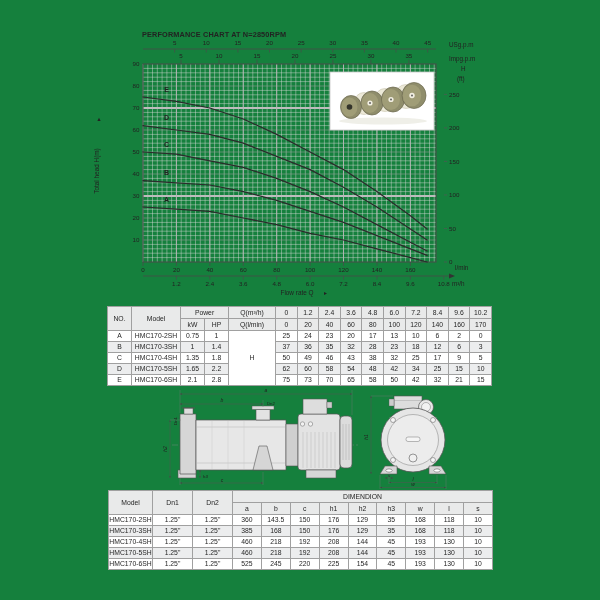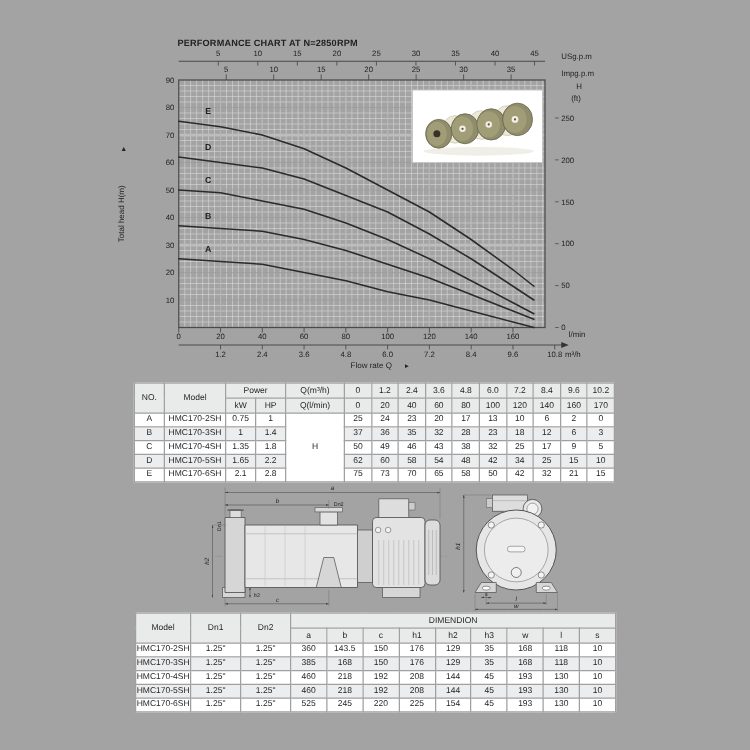--- a/index.html
+++ b/index.html
@@ -1,17 +1,17 @@
 <!DOCTYPE html>
 <html><head>
 <meta charset="utf-8">
 <style>
   html,body{margin:0;padding:0;background:#fff;}
   body{width:600px;height:600px;position:relative;font-family:"Liberation Sans",sans-serif;overflow:hidden;}
-  #page{position:absolute;inset:0;background:#a3a3a3;padding-left:44px;}
+  #page{position:absolute;inset:0;background:#15803d;padding-left:44px;}
   svg{position:absolute;}
   svg text{font-family:"Liberation Sans",sans-serif;fill:#222;}
   #chart-svg{left:0;top:0;}
   #draw-svg{left:120px;top:383px;}
   table{position:absolute;border-collapse:collapse;table-layout:fixed;background:#fff;
         font-size:6.8px;color:#1f1f1f;border:1px solid #7a7a7a;}
   th,td{border:1px solid #a0a0a0;text-align:center;vertical-align:middle;padding:0;
         font-weight:400;white-space:nowrap;overflow:hidden;line-height:1.05;height:10px;}
   thead th{height:11px;}
   .hd{background:#e9eaea;}

